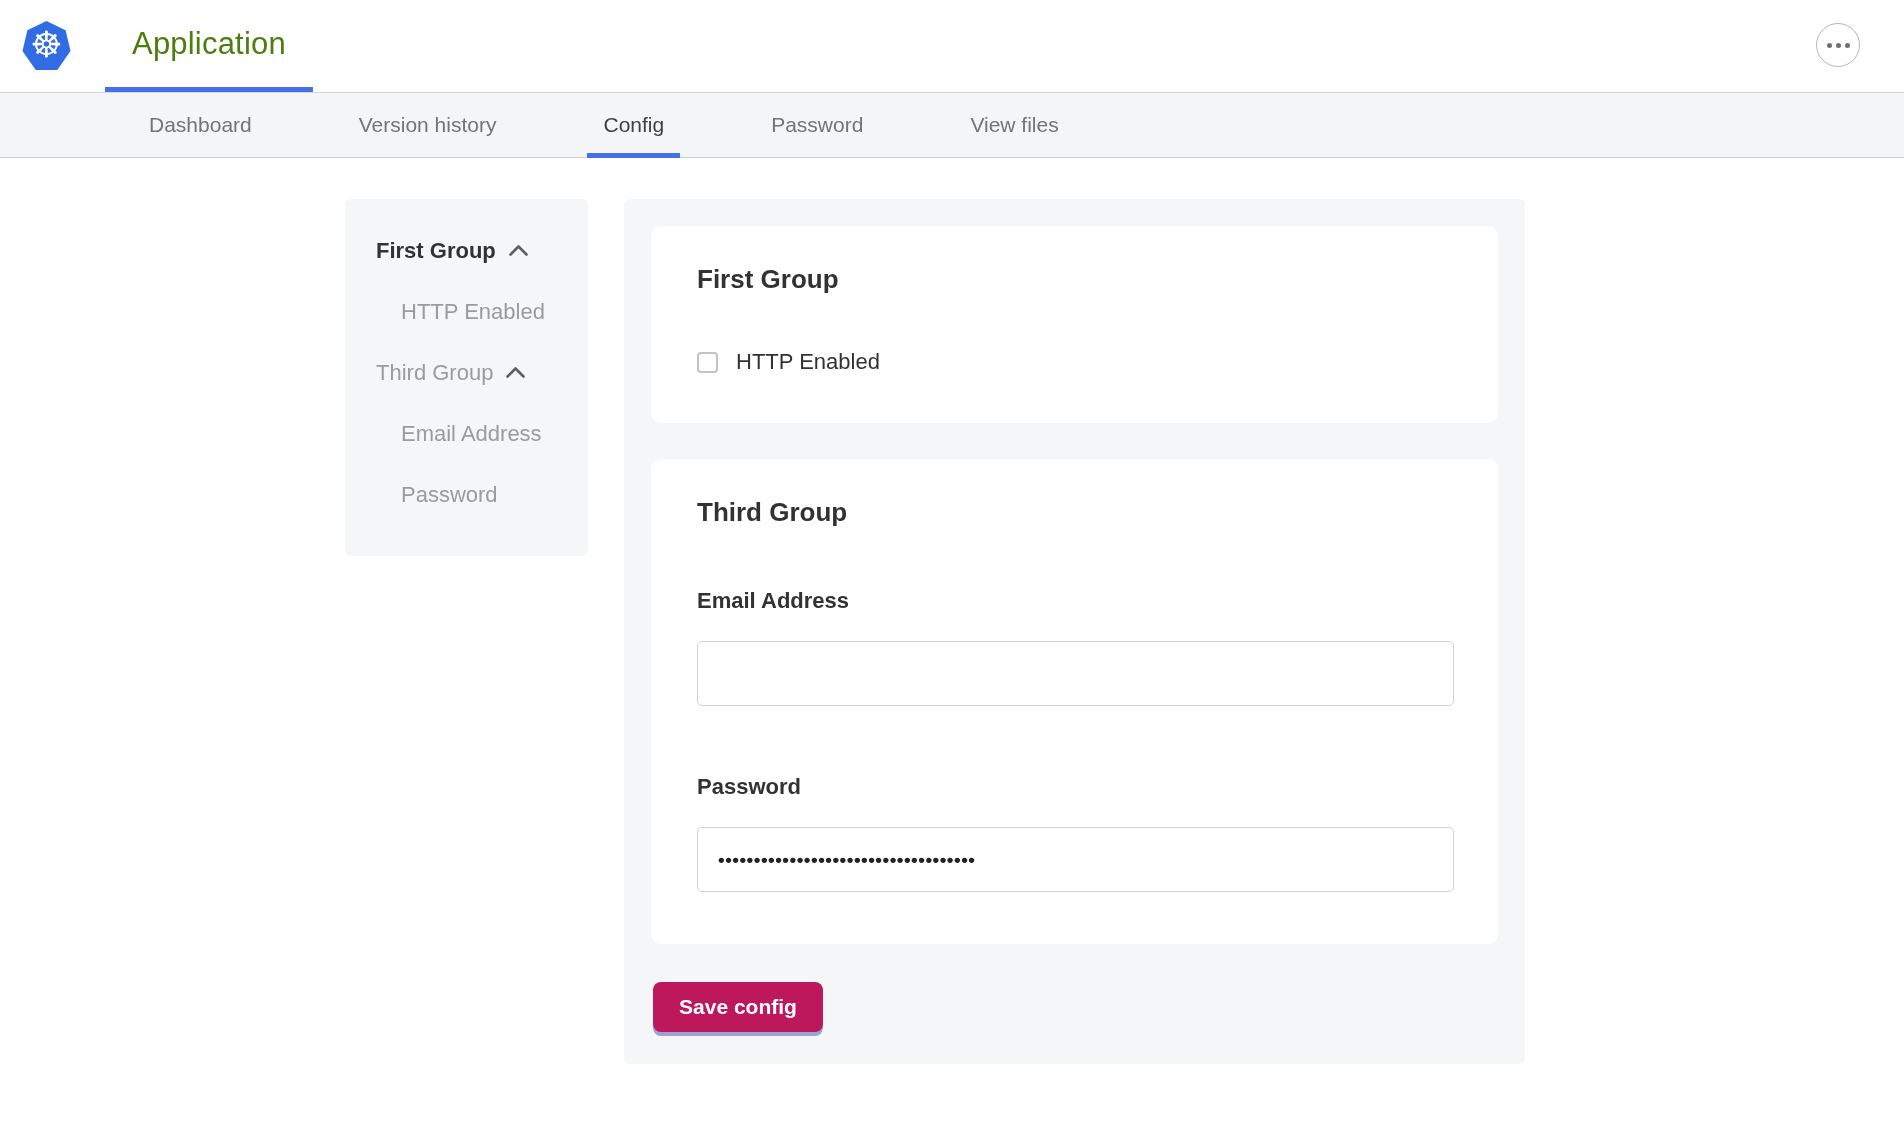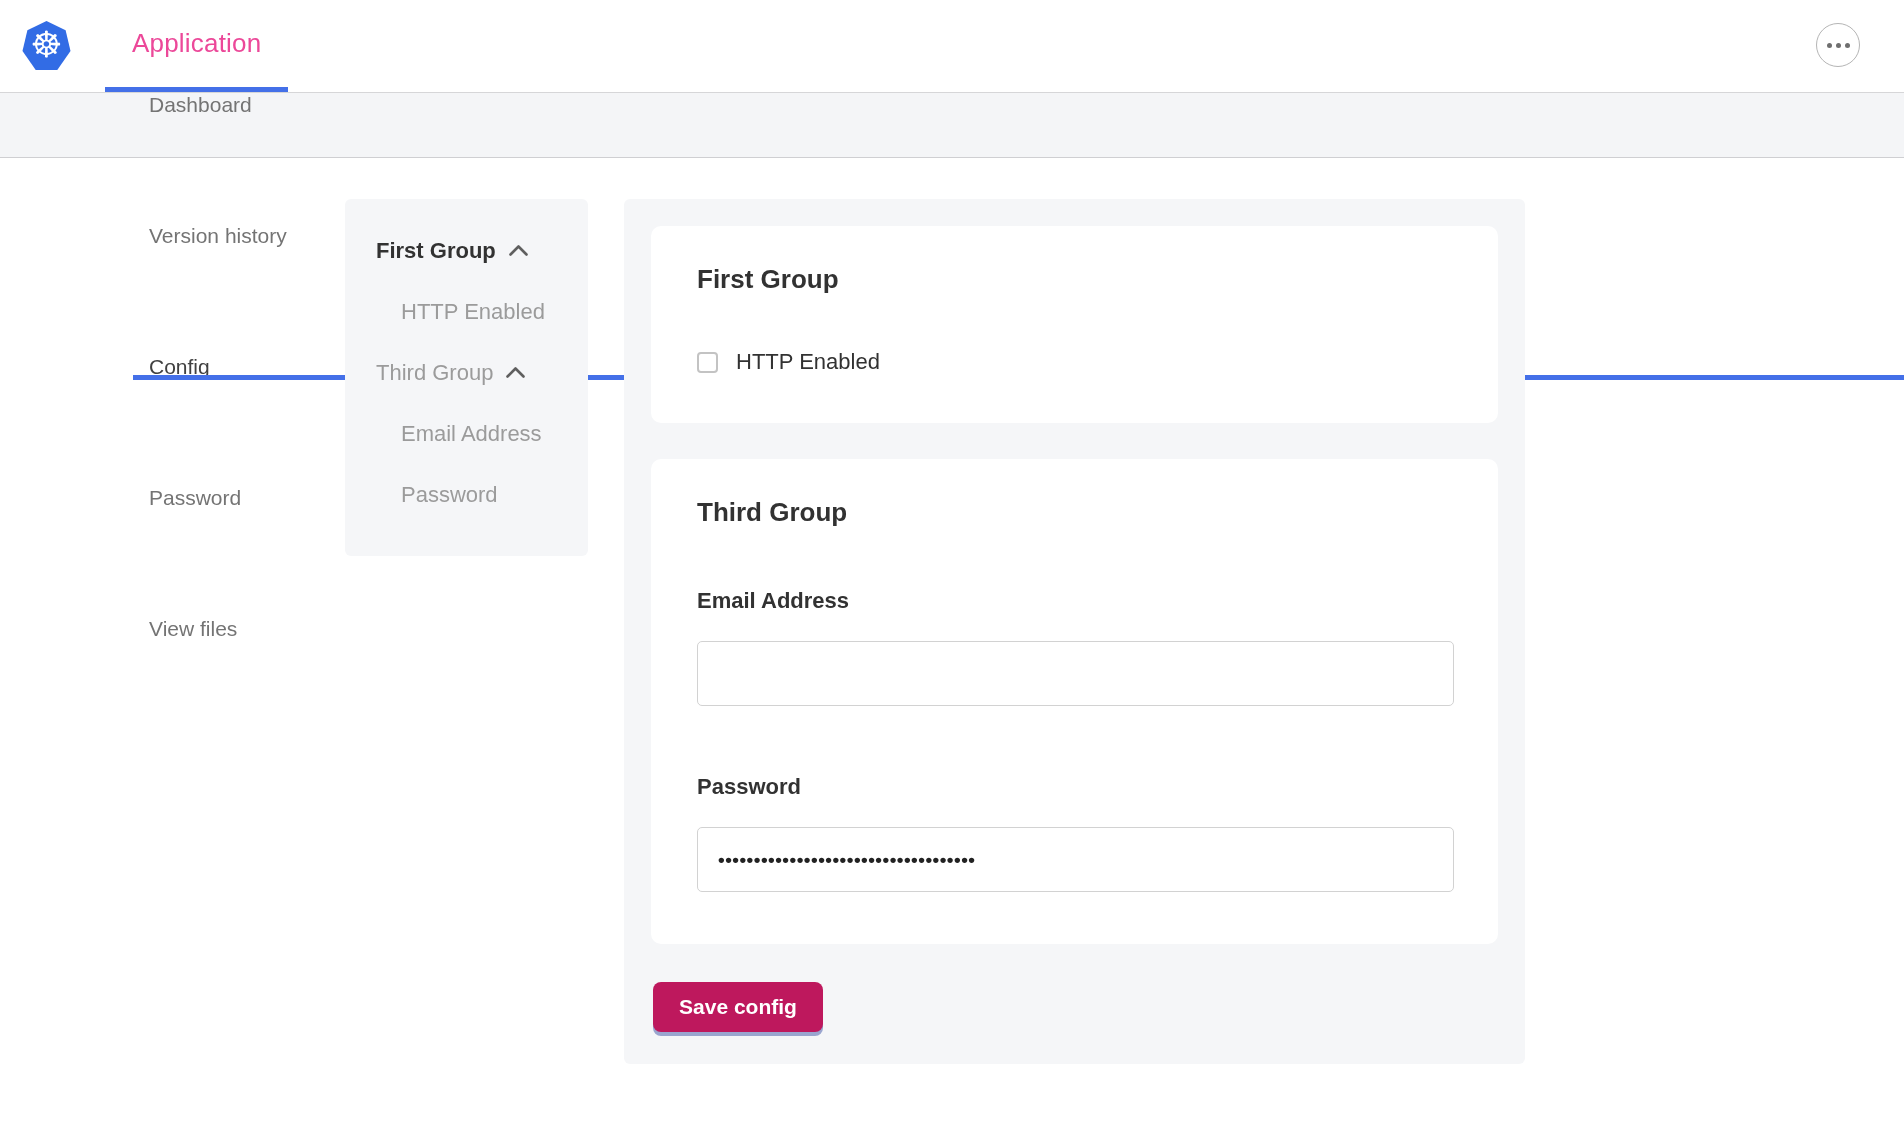--- a/index.html
+++ b/index.html
@@ -8,30 +8,30 @@
   .page { position:relative; width:1904px; height:1122px; background:#fff; }
 
   
   .header { position:absolute; top:0; left:0; width:100%; height:92px; background:#fff; }
   .logo { position:absolute; left:22px; top:21px; width:49px; height:49px; background:#326ce5;
           clip-path:polygon(50% 0%, 89% 19%, 99% 61%, 72% 100%, 28% 100%, 1% 61%, 11% 19%);
           display:flex; align-items:center; justify-content:center; }
   .logo span { color:#fff; font-size:36px; line-height:1; transform:translateY(-1px); }
   .app-tab { position:absolute; left:105px; top:0; height:92px; display:flex; align-items:center;
              padding:0 27px; border-bottom:5px solid #4470e8; }
-  .app-tab .lbl { font-size:26px; color:#ec4899; font-weight:500; letter-spacing:.2px; }
+  .app-tab .lbl { font-size:31px; color:#4d7c0f; font-weight:500; letter-spacing:.2px; }
   .overflow-btn { position:absolute; right:44px; top:23px; width:44px; height:44px; border-radius:50%;
                   border:1px solid #b5b5b5; background:#fff; display:flex; align-items:center;
                   justify-content:center; gap:4px; cursor:pointer; }
   .overflow-btn i { width:5px; height:5px; border-radius:50%; background:#6f6f6f; }
 
   
   .tabbar { position:absolute; top:92px; left:0; width:100%; height:66px; background:#f4f5f7;
             border-top:1px solid #d6d6d8; border-bottom:1px solid #cfcfd2;
-            display:flex; align-items:stretch; padding-left:133px; gap:107px;flex-direction:column; }
+            display:flex; align-items:stretch; padding-left:133px; gap:75px; }
   .tab { position:relative; display:flex; align-items:center; padding:0 16px;
          font-size:21px; color:#747474; cursor:pointer; white-space:nowrap; }
   .tab.active { color:#404040; font-weight:500; }
   .tab.active::after { content:""; position:absolute; left:0; right:0; bottom:-1px; height:5px;
                        background:#4470e8; }
 
   
   .config-nav { position:absolute; left:345px; top:199px; width:243px; height:357px;
                 background:#f5f6f8; border-radius:6px; padding-top:21px; }
   .nav-row { height:61px; display:flex; align-items:center; font-size:22px; cursor:pointer; }

